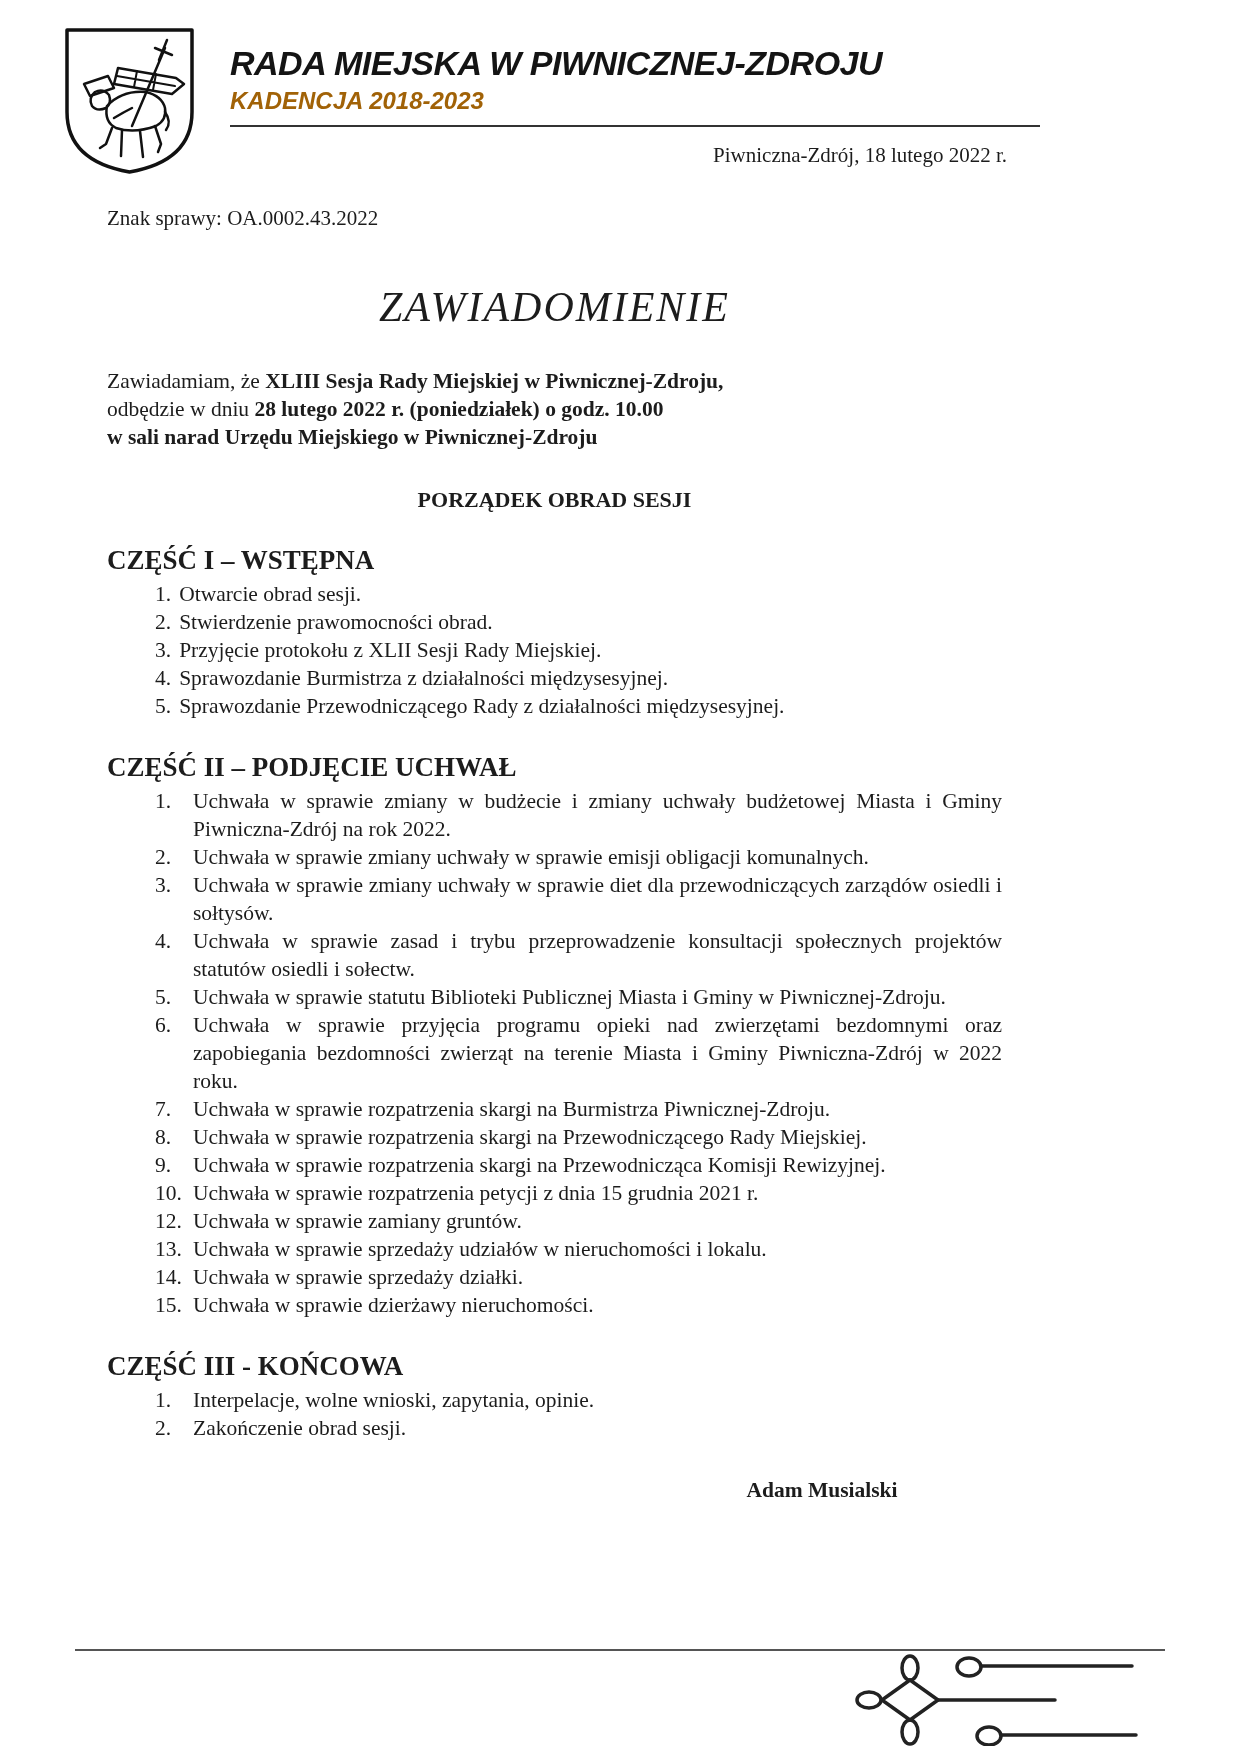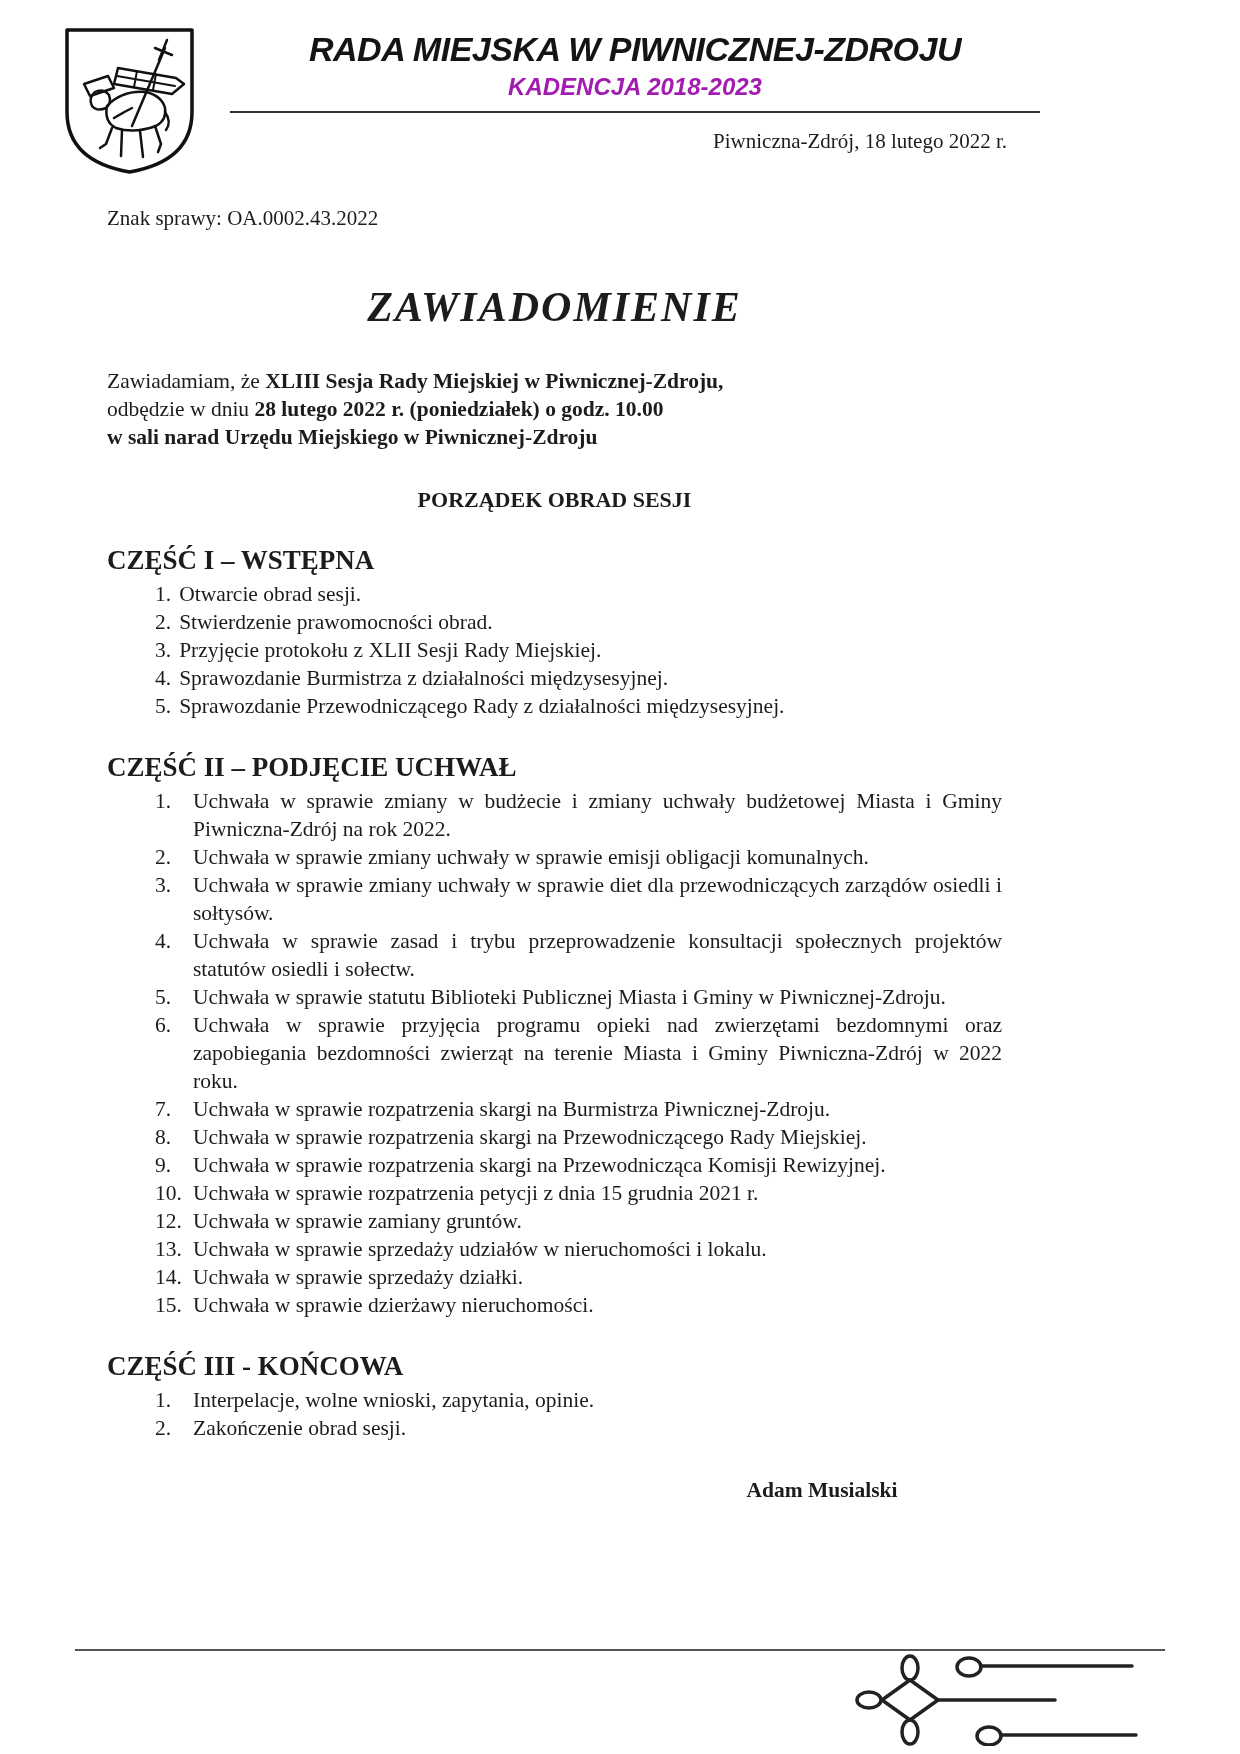--- a/index.html
+++ b/index.html
@@ -8,43 +8,43 @@
     width:1240px;height:1754px;
     margin:0 auto;
     background:#ffffff;
     color:#1c1c1c;
     font-family:"Liberation Serif", serif;
     overflow:hidden;
   }
   
   .header{position:relative;height:180px;}
   .crest{position:absolute;left:62px;top:26px;width:135px;height:150px;}
-  .head-right{margin-left:230px;margin-right:200px;text-align:center;padding-top:30px;}
+  .head-right{margin-left:230px;margin-right:200px;padding-top:44px;}
   .org-name{
     font-family:"Liberation Sans", sans-serif;
     font-weight:bold;font-style:italic;
     font-size:34px;letter-spacing:-0.5px;line-height:1.15;
     color:#141414;
   }
   .term{
     font-family:"Liberation Sans", sans-serif;
     font-weight:bold;font-style:italic;
-    font-size:24px;margin-top:4px;color:#a21caf;
+    font-size:24px;margin-top:4px;color:#a16207;
   }
   .head-rule{border:none;border-top:2px solid #333;margin:10px 0 0 0;}
   .date-line{
     text-align:right;margin:16px 233px 0 0;
     font-size:21px;
   }
   
   .body-col{margin:0 238px 0 107px;}
   .case-number{margin-top:26px;font-size:21px;}
   .doc-title{
     text-align:center;
-    font-weight:bold;font-style:italic;
+    font-weight:normal;font-style:italic;
     font-size:42px;letter-spacing:2px;
     margin-top:52px;
   }
   .intro{
     font-size:21.5px;line-height:28px;
     margin-top:36px;
   }
   .agenda-title{
     text-align:center;font-weight:bold;font-size:22px;
     margin-top:36px;

